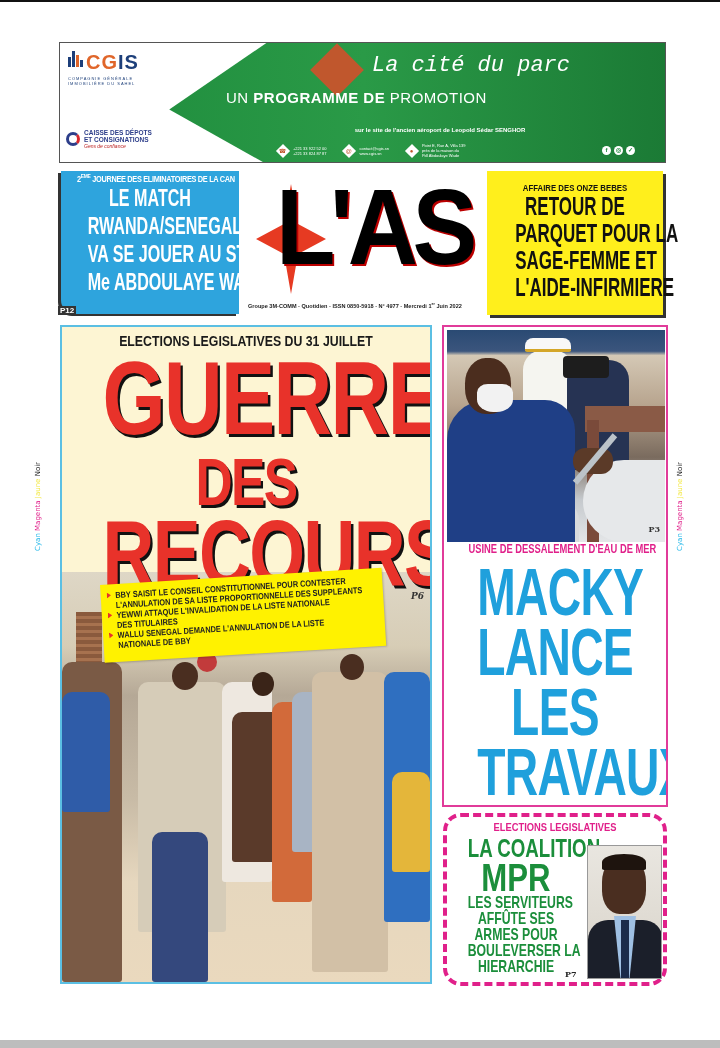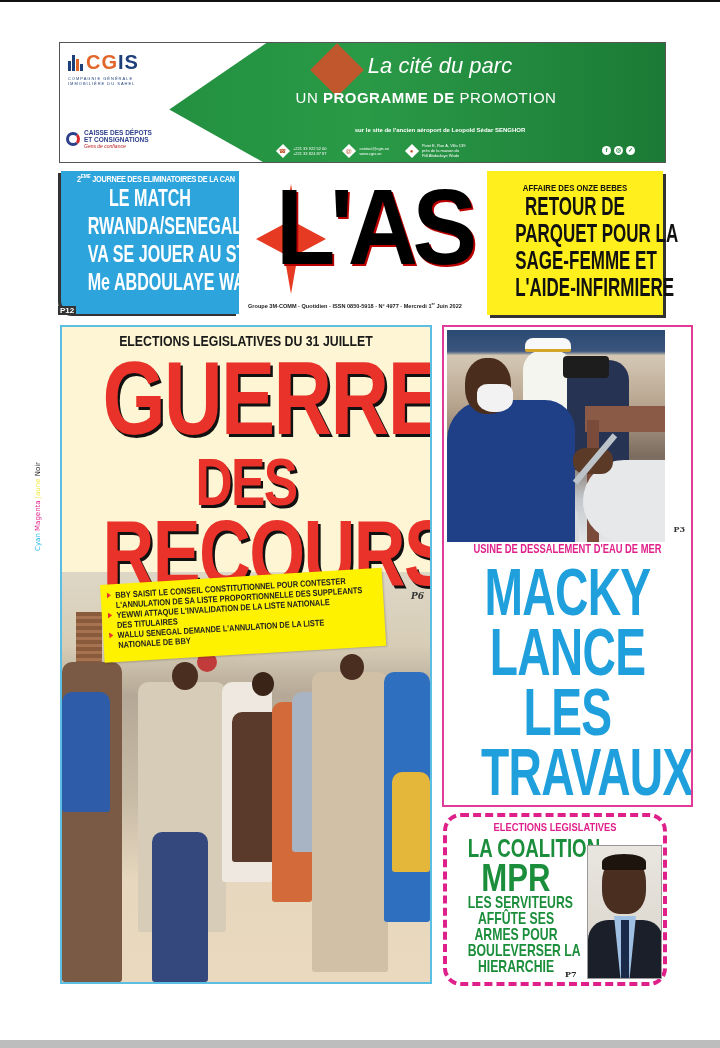--- a/index.html
+++ b/index.html
@@ -13,34 +13,34 @@
   .reg { position: absolute; top: 462px; width: 12px; height: 80px; }
   .reg .inner { position: absolute; left: 0; top: 0; transform: rotate(-90deg) translate(-100%, 0); transform-origin: left top; white-space: nowrap; font-size: 7px; font-family: "DejaVu Sans", sans-serif; }
   .reg.left { left: 34px; }
   .reg.right { left: 676px; }
   .c-cyan { color: #1fb6e8; } .c-mag { color: #e0208a; } .c-yel { color: #f3e94a; } .c-noir { color: #222; }
 
   
   .ad { position: absolute; left: 59px; top: 42px; width: 607px; height: 121px; border: 1px solid #555; background: #fff; overflow: hidden; }
   .ad-green { position: absolute; left: 0; top: 0; width: 607px; height: 121px; background: linear-gradient(90deg, #1e8b3c 0%, #2a9a47 50%, #1b7a35 100%); clip-path: polygon(34% 0, 100% 0, 100% 100%, 34% 100%, 18% 55%); }
   .ad-cgis { position: absolute; left: 8px; top: 8px; }
-  .ad-cgis .logo { font-weight: bold; font-size: 20px; color: #1d3f7a; letter-spacing: 1px; display: flex; align-items: center; gap: 3px; }
+  .ad-cgis .logo { font-weight: bold; font-size: 20px; color: #1d3f7a; letter-spacing: 1px; display: flex; align-items: flex-start; gap: 3px; }
   .ad-cgis .logo .bars { display: inline-flex; align-items: flex-end; gap: 1px; }
   .ad-cgis .logo .bars i { display: block; width: 3px; background: #1d3f7a; }
   .ad-cgis .logo .bars i.o { background: #e0662a; }
   .ad-cgis .logo .is { color: #1d3f7a; }
   .ad-cgis .logo .g { color: #e0662a; }
   .ad-cgis .sub { font-size: 4px; letter-spacing: 1px; color: #1d3f7a; margin-top: 2px; line-height: 5px; width: 70px; }
   .ad-cdc { position: absolute; left: 6px; top: 86px; display: flex; align-items: center; gap: 4px; }
   .ad-cdc .mk { width: 14px; height: 14px; border-radius: 50%; border: 3px solid #2d3e8a; border-right-color: #d8282e; }
   .ad-cdc .txt { font-size: 6.5px; line-height: 7px; color: #2d3e8a; font-weight: bold; }
   .ad-cdc .tag { font-size: 5px; color: #b22; font-style: italic; }
   .ad-diamond { position: absolute; left: 258px; top: 8px; width: 38px; height: 38px; background: #c0572d; transform: rotate(45deg); }
-  .ad-title { position: absolute; left: 250px; top: 10px; width: 260px; text-align: center; font-family: Liberation Sans, sans-serif; font-style: italic; font-size: 22px; color: #fff; }
-  .ad-prog { position: absolute; left: 156px; top: 47px; width: 420px; text-align: center; color: #fff; font-size: 15px; letter-spacing: 0.5px; line-height: 16px; }
+  .ad-title { position: absolute; left: 250px; top: 10px; width: 260px; text-align: right; font-family: Liberation Mono, monospace; font-style: italic; font-size: 22px; color: #fff; }
+  .ad-prog { position: absolute; left: 166px; top: 47px; width: 420px; color: #fff; font-size: 15px; letter-spacing: 0.5px; line-height: 16px; }
   .ad-prog b { font-weight: bold; }
   .ad-site { position: absolute; left: 170px; top: 84px; width: 420px; text-align: center; color: #fff; font-size: 6px; font-weight: bold; }
   .ad-contacts { position: absolute; left: 218px; top: 100px; display: flex; gap: 18px; align-items: center; color: #fff; font-size: 4px; line-height: 5px; }
   .ad-contacts .ci { display: flex; align-items: center; gap: 5px; }
   .ad-contacts .dia { width: 10px; height: 10px; background: #fff; transform: rotate(45deg); display: flex; align-items: center; justify-content: center; }
   .ad-contacts .dia span { transform: rotate(-45deg); font-size: 6px; color: #c0572d; }
   .ad-social { position: absolute; left: 542px; top: 103px; display: flex; gap: 3px; }
   .ad-social span { width: 9px; height: 9px; border-radius: 50%; background: #fff; color: #1e8b3c; font-size: 6px; font-weight: bold; text-align: center; line-height: 9px; }
 
   
@@ -77,21 +77,21 @@
   .photo-crowd .fig { position: absolute; border-radius: 10px 10px 3px 3px; }
   .photo-crowd .head { position: absolute; border-radius: 50%; }
 
   .bullets { position: absolute; left: 38px; top: 258px; width: 282px; height: 78px; background: #fff200; transform: rotate(-3.5deg); transform-origin: left top; padding: 6px 6px 4px 6px; z-index: 4; box-shadow: 1px 1px 2px rgba(0,0,0,0.2); }
   .bullets .b { font-size: 8.6px; font-weight: bold; color: #222; line-height: 10px; white-space: nowrap; transform: scaleX(0.86); transform-origin: left center; position: relative; padding-left: 10px; }
   .bullets .b::before { content: ""; position: absolute; left: 0; top: 2px; width: 5px; height: 6px; background: #e8322a; clip-path: polygon(0 0, 100% 50%, 0 100%); }
   .bullets .b.cont { padding-left: 10px; }
   .bullets .b.cont::before { display: none; }
 
   
-  .right-story { position: absolute; left: 442px; top: 325px; width: 251px; height: 482px; border: 2px solid #e13b9a; background: #fff; overflow: hidden; }
+  .right-story { position: absolute; left: 442px; top: 325px; width: 226px; height: 482px; border: 2px solid #e13b9a; background: #fff; overflow: hidden; }
   .right-photo { position: absolute; left: 3px; top: 3px; width: 218px; height: 212px; background:
       linear-gradient(180deg, #2a4a73 0%, #3b557d 10%, #d4c8b5 12%, #b8a58f 35%, #7a6b5e 60%, #c5c9cd 80%, #e4e6e8 100%); overflow: hidden; }
   .right-photo .suit { position: absolute; left: 0; top: 70px; width: 128px; height: 142px; background: #1f3f86; border-radius: 40px 30px 0 0; }
   .right-photo .face { position: absolute; left: 18px; top: 28px; width: 46px; height: 56px; background: #4b2d1e; border-radius: 45%; }
   .right-photo .mask { position: absolute; left: 30px; top: 54px; width: 36px; height: 28px; background: #f2f2f2; border-radius: 30% 30% 45% 45%; }
   .right-photo .officer { position: absolute; left: 76px; top: 20px; width: 50px; height: 110px; background: #f5f5f0; border-radius: 20px 20px 0 0; }
   .right-photo .cap { position: absolute; left: 78px; top: 8px; width: 46px; height: 14px; background: #f8f8f8; border-bottom: 3px solid #d4a628; border-radius: 8px 8px 2px 2px; }
   .right-photo .camman { position: absolute; left: 120px; top: 30px; width: 62px; height: 110px; background: #263353; border-radius: 20px 20px 0 0; }
   .right-photo .camera { position: absolute; left: 116px; top: 26px; width: 46px; height: 22px; background: #1d1d1d; border-radius: 4px; }
   .right-photo .frame { position: absolute; left: 138px; top: 76px; width: 80px; height: 26px; background: #8a5a46; }

